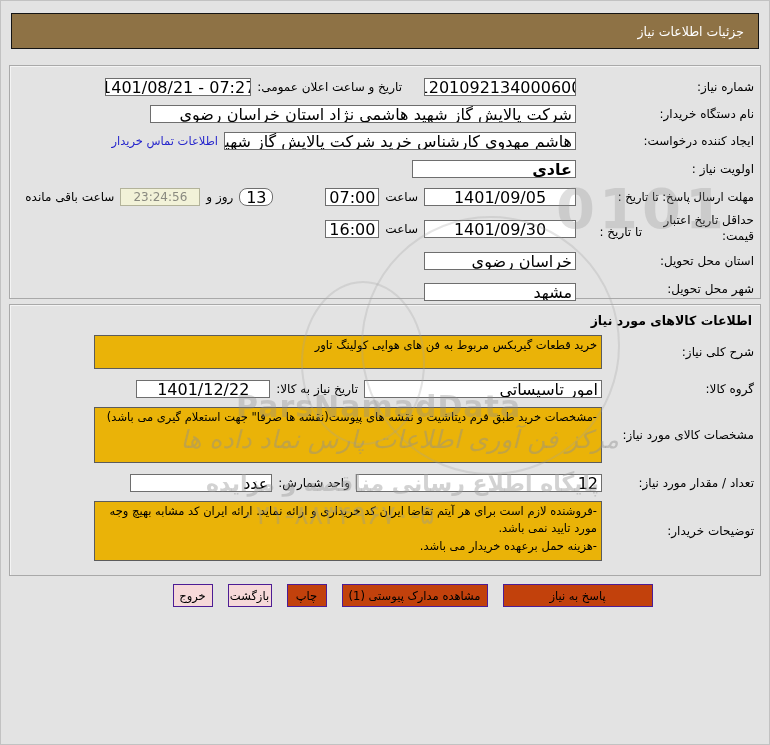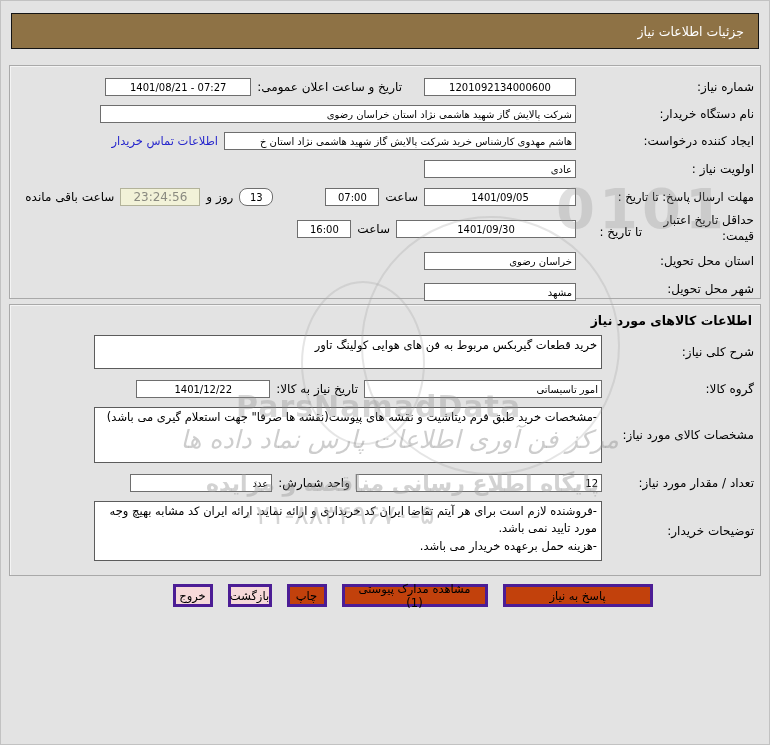--- a/index.html
+++ b/index.html
@@ -11,36 +11,36 @@
             padding:0 14px;font-size:12.5px;box-sizing:border-box;z-index:2;}
   
   .panel{position:absolute;right:8px;left:8px;border:1px solid #a9a9a9;
          box-shadow:inset 1px 1px 0 #f4f4f4;box-sizing:border-box;z-index:2;}
   .panel1{top:64px;height:234px;}
   .panel2{top:303px;height:272px;}
   
   .frow{display:flex;align-items:center;gap:6px;margin:0 6px;height:22px;}
   .lbl{flex:0 0 172px;width:172px;font-size:12px;color:#000;white-space:nowrap;overflow:visible;}
   .p2 .lbl{flex:0 0 auto;min-width:142px;width:auto;padding-left:4px;}
-  .inp{background:#ffffff;border:1px solid #6e6e6e;height:18px;font-size:10px;color:#000;
+  .inp{background:#ffffff;border:1px solid #6e6e6e;height:18px;font-size:16px;color:#000;
        display:flex;align-items:center;padding:0 3px;box-sizing:border-box;white-space:nowrap;overflow:hidden;}
   .num{direction:ltr;justify-content:center;}
   .rtlval{direction:rtl;justify-content:flex-start;}
-  .ta{background:#ffffff;border:1px solid #5c5c5c;font-size:11.5px;line-height:1.5;color:#000;
+  .ta{background:#eab308;border:1px solid #5c5c5c;font-size:11.5px;line-height:1.5;color:#000;
       padding:1px 4px;box-sizing:border-box;overflow:hidden;text-align:right;}
   .prewrap{white-space:pre-wrap;}
   .link{color:#2626cc;font-size:11.5px;text-decoration:none;white-space:nowrap;cursor:pointer;}
   .timerbox{background:#f2f2d8;border:1px solid #b3b39a;color:#8a8a80;height:18px;width:80px;
             display:flex;align-items:center;justify-content:center;font-size:12px;direction:ltr;box-sizing:border-box;}
   .small-lbl{font-size:12px;white-space:nowrap;}
   .hdr2{font-weight:bold;font-size:12.5px;margin:8px 8px 6px 0;}
   
   .btnrow{position:absolute;top:583px;right:0;left:55px;display:flex;justify-content:center;
           gap:15px;z-index:4;}
-  .btn{height:23px;border:3px solid #4c1d95;font-size:11.5px;color:#000;display:flex;
+  .btn{height:23px;border:1px solid #4c1d95;font-size:11.5px;color:#000;display:flex;
        align-items:center;justify-content:center;box-sizing:border-box;cursor:pointer;
        font-family:"DejaVu Sans",sans-serif;padding:0 6px;}
   .btn-green{background:#c2410c;}
   .btn-pink{background:#f6d9d9;}
   .w150{width:150px;} .w146{width:146px;} .w44{width:44px;} .w40{width:40px;}
   
   .wm{position:absolute;inset:0;pointer-events:none;z-index:3;}
   .wm *{position:absolute;}
   .wm-circle{border:2px solid rgba(160,160,160,0.28);border-radius:50%;}
   .wm-digits{left:555px;top:175px;font-size:56px;font-weight:bold;color:rgba(150,150,150,0.30);
@@ -75,51 +75,51 @@
 
     <div class="frow" style="margin-top:10px;">
       <div class="lbl">شماره نیاز:</div>
       <div class="inp num" style="width:152px;margin-left:16px;">1201092134000600</div>
       <div class="small-lbl">تاریخ و ساعت اعلان عمومی:</div>
       <div class="inp num" style="width:146px;">1401/08/21 - 07:27</div>
     </div>
 
     <div class="frow" style="margin-top:5px;">
       <div class="lbl">نام دستگاه خریدار:</div>
-      <div class="inp rtlval" style="width:476px;">شرکت پالایش گاز شهید هاشمی نژاد   استان خراسان رضوی</div>
+      <div class="inp rtlval" style="width:426px;">شرکت پالایش گاز شهید هاشمی نژاد   استان خراسان رضوی</div>
     </div>
 
     <div class="frow" style="margin-top:5px;">
       <div class="lbl">ایجاد کننده درخواست:</div>
       <div class="inp rtlval" style="width:352px;">هاشم مهدوی کارشناس خرید شرکت پالایش گاز شهید هاشمی نژاد  استان خ</div>
       <a class="link">اطلاعات تماس خریدار</a>
     </div>
 
     <div class="frow" style="margin-top:6px;">
       <div class="lbl">اولویت نیاز :</div>
-      <div class="inp rtlval" style="width:152px;">عادی</div>
+      <div class="inp rtlval" style="width:164px;font-weight:bold;">عادی</div>
     </div>
 
     <div class="frow" style="margin-top:6px;">
       <div class="lbl" style="font-size:11.5px;">مهلت ارسال پاسخ: تا تاریخ :</div>
       <div class="inp num" style="width:152px;">1401/09/05</div>
       <div class="small-lbl">ساعت</div>
       <div class="inp num" style="width:54px;margin-left:46px;">07:00</div>
       <div class="inp num" style="width:34px;border-radius:8px;">13</div>
       <div class="small-lbl">روز و</div>
       <div class="timerbox">23:24:56</div>
       <div class="small-lbl">ساعت باقی مانده</div>
     </div>
 
     <div class="frow" style="margin-top:4px;height:34px;align-items:center;">
       <div class="lbl" style="display:flex;align-items:center;white-space:normal;">
         <div style="width:112px;font-size:12px;line-height:1.3;">حداقل تاریخ اعتبار قیمت:</div>
         <div style="font-size:12px;white-space:nowrap;margin-top:6px;">تا تاریخ :</div>
       </div>
-      <div class="inp num" style="width:180px;">1401/09/30</div>
+      <div class="inp num" style="width:152px;">1401/09/30</div>
       <div class="small-lbl">ساعت</div>
       <div class="inp num" style="width:54px;">16:00</div>
     </div>
 
     <div class="frow" style="margin-top:4px;">
       <div class="lbl">استان محل تحویل:</div>
       <div class="inp rtlval" style="width:152px;">خراسان رضوی</div>
     </div>
 
     <div class="frow" style="margin-top:6px;">

